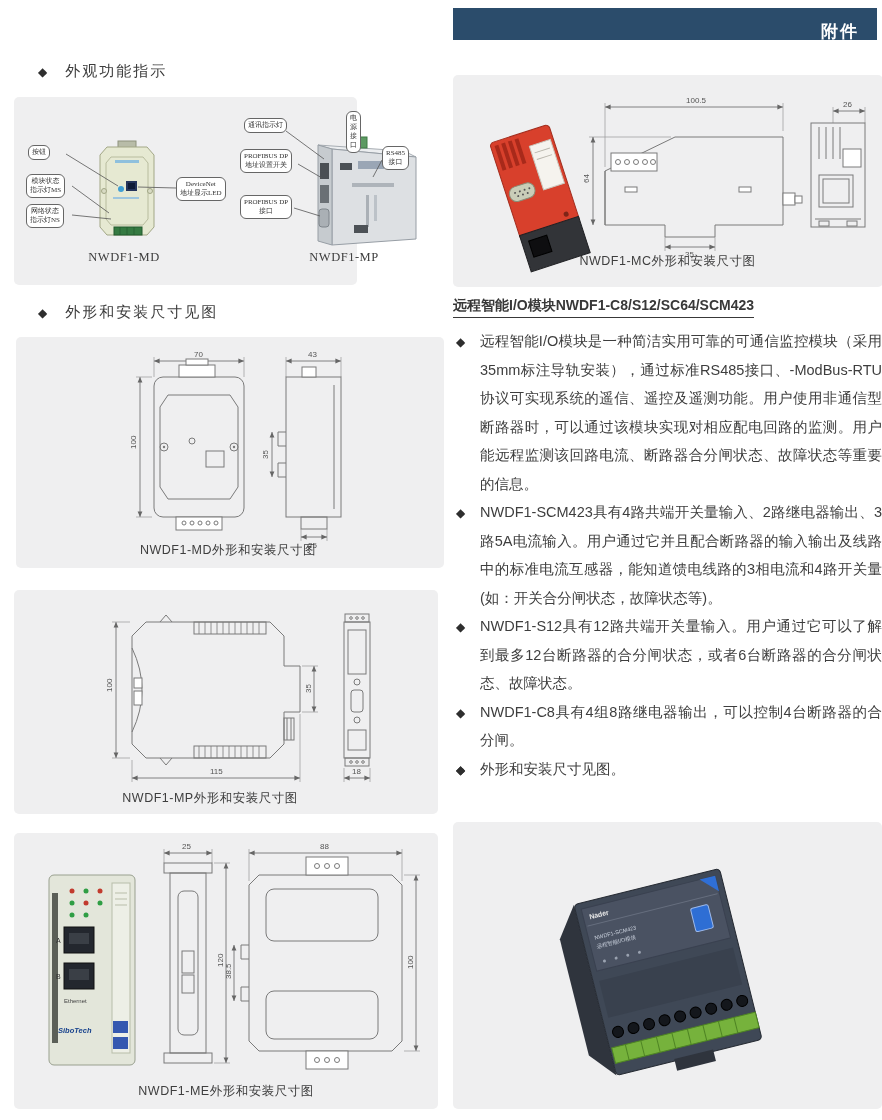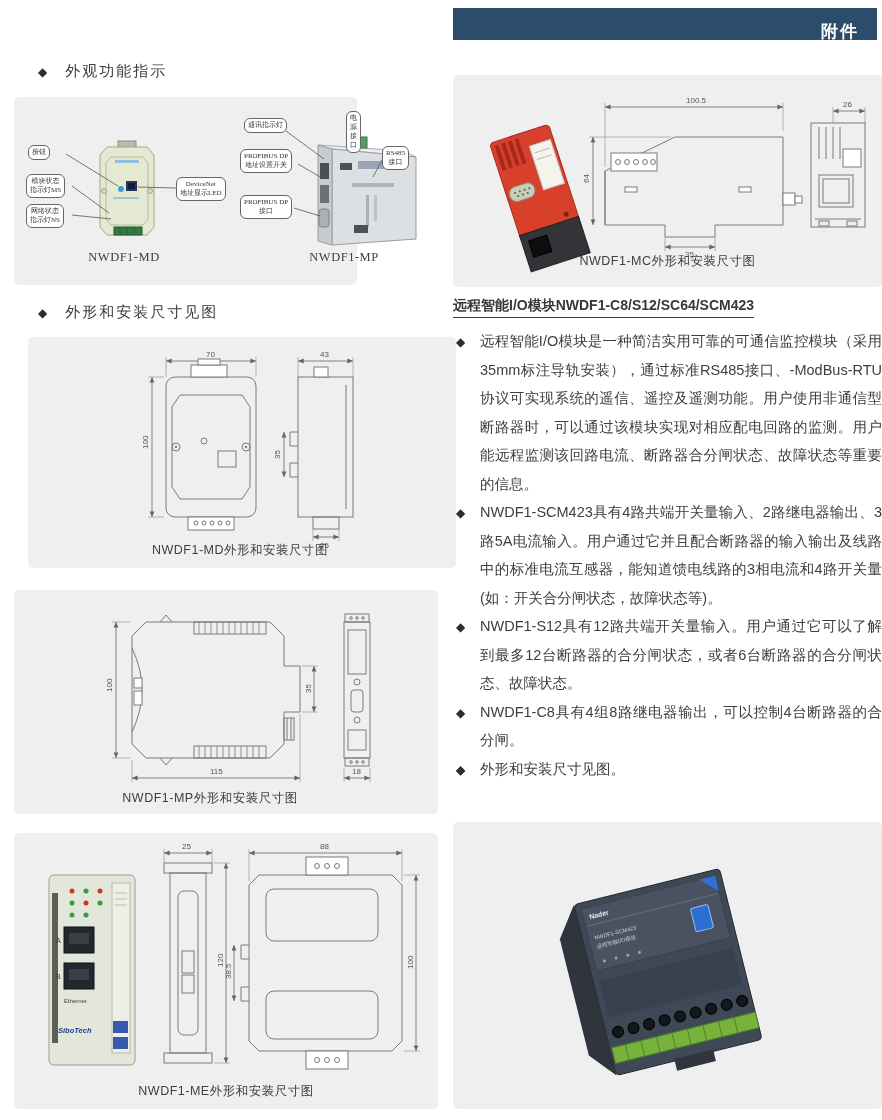--- a/index.html
+++ b/index.html
@@ -212,21 +212,21 @@
   <ul class="io-list">
     <li><span class="mk">◆</span><span>远程智能I/O模块是一种简洁实用可靠的可通信监控模块（采用35mm标注导轨安装），通过标准RS485接口、-ModBus-RTU协议可实现系统的遥信、遥控及遥测功能。用户使用非通信型断路器时，可以通过该模块实现对相应配电回路的监测。用户能远程监测该回路电流、断路器合分闸状态、故障状态等重要的信息。</span></li>
     <li><span class="mk">◆</span><span>NWDF1-SCM423具有4路共端开关量输入、2路继电器输出、3路5A电流输入。用户通过它并且配合断路器的输入输出及线路中的标准电流互感器，能知道馈电线路的3相电流和4路开关量 (如：开关合分闸状态，故障状态等)。</span></li>
     <li><span class="mk">◆</span><span>NWDF1-S12具有12路共端开关量输入。用户通过它可以了解到最多12台断路器的合分闸状态，或者6台断路器的合分闸状态、故障状态。</span></li>
     <li><span class="mk">◆</span><span>NWDF1-C8具有4组8路继电器输出，可以控制4台断路器的合分闸。</span></li>
     <li><span class="mk">◆</span></li>
     <li><span class="mk">◆</span><span>外形和安装尺寸见图。</span></li>
   </ul>
 </div>
 
-<div class="panel" style="left:28px;top:337px;width:428px;height:231px;">
+<div class="panel" style="left:16px;top:337px;width:428px;height:231px;">
   <svg width="424" height="231" viewBox="0 0 424 231">
     <defs>
       <marker id="mdA" markerWidth="8" markerHeight="8" refX="7" refY="4" orient="auto-start-reverse">
         <path d="M0,1 L7,4 L0,7 z" fill="#666"></path>
       </marker>
     </defs>
 
     <g>
       <line class="dimline" x1="138" y1="24" x2="228" y2="24" marker-start="url(#mdA)" marker-end="url(#mdA)"></line>
       <line class="ext" x1="138" y1="40" x2="138" y2="20"></line>

